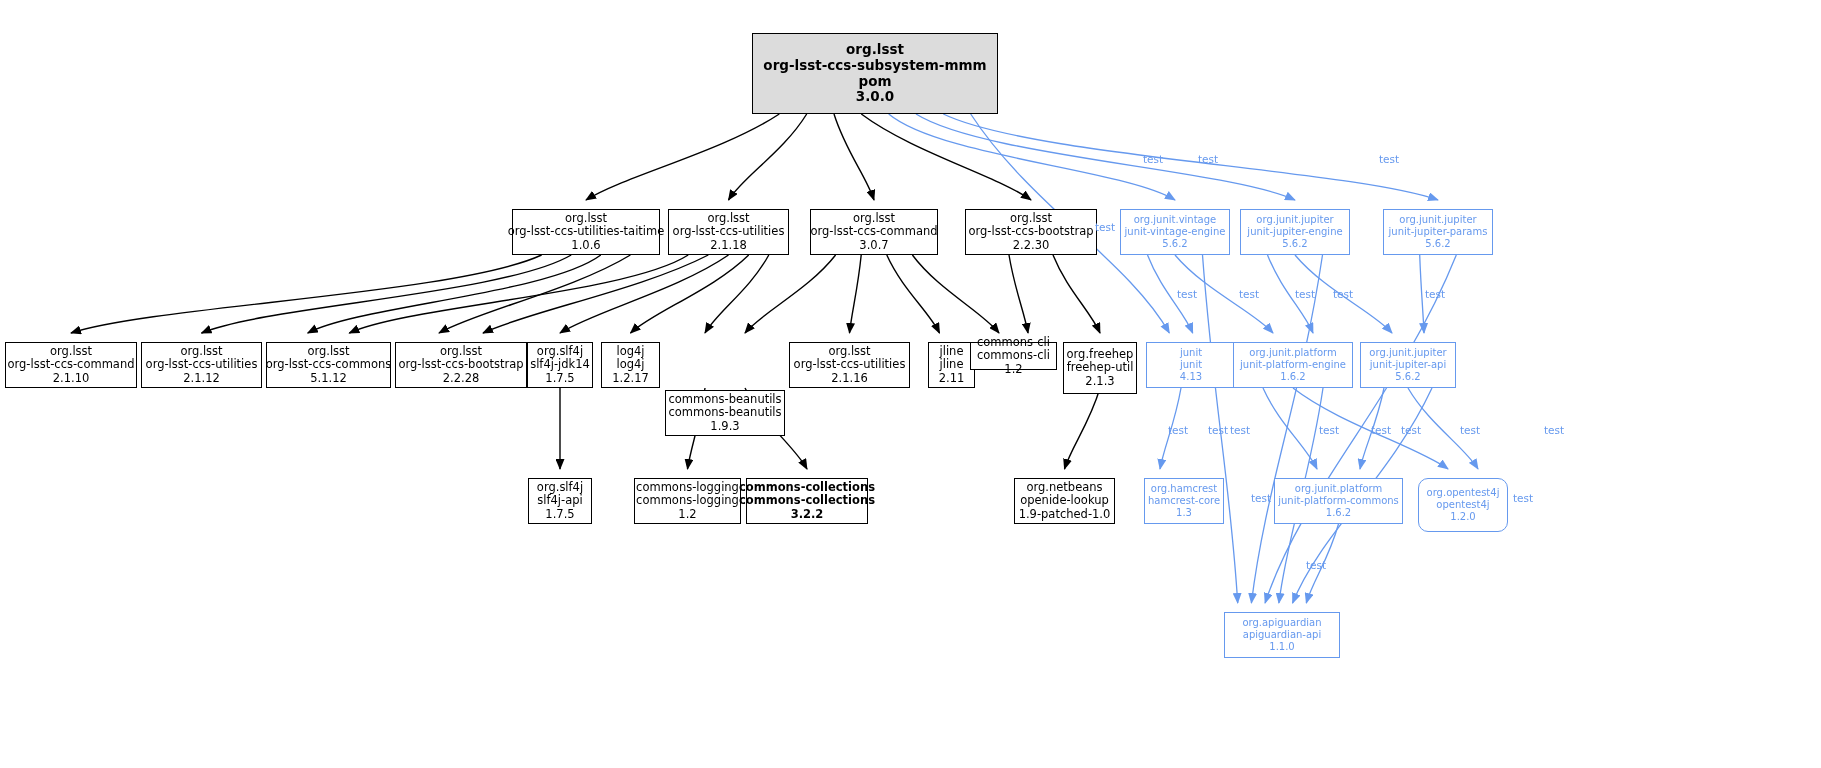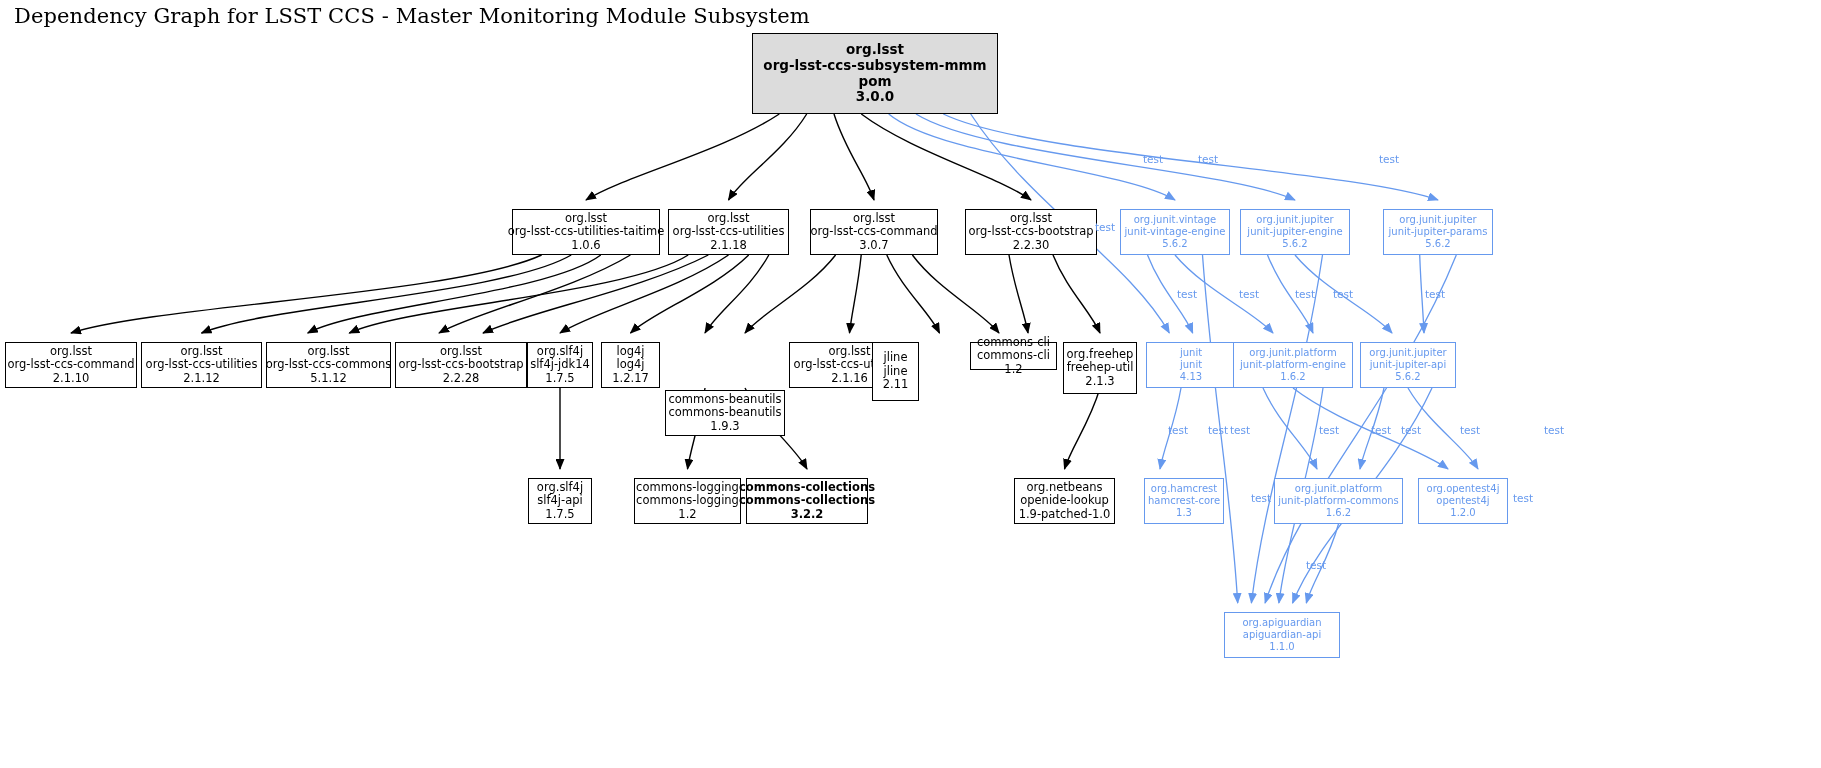--- a/index.html
+++ b/index.html
@@ -71,21 +71,20 @@
     color: #6699ee;
     white-space: nowrap;
     line-height: 1;
   }
 </style>
 </head>
 <body>
 
 <div id="canvas">
 
-  <div id="graph-title">Dependency Graph for LSST CCS - Master Monitoring Module Subsystem</div>
 
   <svg id="edges" viewBox="0 0 1821 768" xmlns="http://www.w3.org/2000/svg">
     <defs>
       <marker id="ah-black" markerWidth="11" markerHeight="9" refX="10" refY="4.5" orient="auto" markerUnits="userSpaceOnUse">
         <path d="M0,0 L11,4.5 L0,9 z" fill="#000000"></path>
       </marker>
       <marker id="ah-blue" markerWidth="11" markerHeight="9" refX="10" refY="4.5" orient="auto" markerUnits="userSpaceOnUse">
         <path d="M0,0 L11,4.5 L0,9 z" fill="#6699ee"></path>
       </marker>
     </defs>
@@ -211,21 +210,21 @@
       <div class="node compile" style="left: 665px; top: 342px; width: 120px; height: 46px; margin-top: 48px;">
         <span class="ln">commons-beanutils</span>
         <span class="ln">commons-beanutils</span>
         <span class="ln">1.9.3</span>
       </div>
       <div class="node compile" style="left: 789px; top: 342px; width: 121px; height: 46px;">
         <span class="ln">org.lsst</span>
         <span class="ln">org-lsst-ccs-utilities</span>
         <span class="ln">2.1.16</span>
       </div>
-      <div class="node compile" style="left: 872px; top: 342px; width: 47px; height: 59px;">
+      <div class="node compile" style="left: 928px; top: 342px; width: 47px; height: 46px;">
         <span class="ln">jline</span>
         <span class="ln">jline</span>
         <span class="ln">2.11</span>
       </div>
       <div class="node compile" style="left: 970px; top: 342px; width: 87px; height: 28px;">
         <span class="ln">commons-cli</span>
         <span class="ln">commons-cli</span>
         <span class="ln">1.2</span>
       </div>
       <div class="node compile" style="left: 1063px; top: 342px; width: 74px; height: 52px;">
@@ -271,21 +270,21 @@
       <div class="node test" style="left: 1120px; top: 478px; width: 80px; height: 46px; margin-left: 24px;">
         <span class="ln">org.hamcrest</span>
         <span class="ln">hamcrest-core</span>
         <span class="ln">1.3</span>
       </div>
       <div class="node test" style="left: 1274px; top: 478px; width: 129px; height: 46px;">
         <span class="ln">org.junit.platform</span>
         <span class="ln">junit-platform-commons</span>
         <span class="ln">1.6.2</span>
       </div>
-      <div class="node test" style="left: 1418px; top: 478px; width: 90px; height: 46px;">
+      <div class="node test" style="left: 1418px; top: 478px; width: 90px; height: 54px; border-radius: 10px;">
         <span class="ln">org.opentest4j</span>
         <span class="ln">opentest4j</span>
         <span class="ln">1.2.0</span>
       </div>
       <div class="node test" style="left: 1224px; top: 612px; width: 116px; height: 46px;">
         <span class="ln">org.apiguardian</span>
         <span class="ln">apiguardian-api</span>
         <span class="ln">1.1.0</span>
       </div>
     </div>

